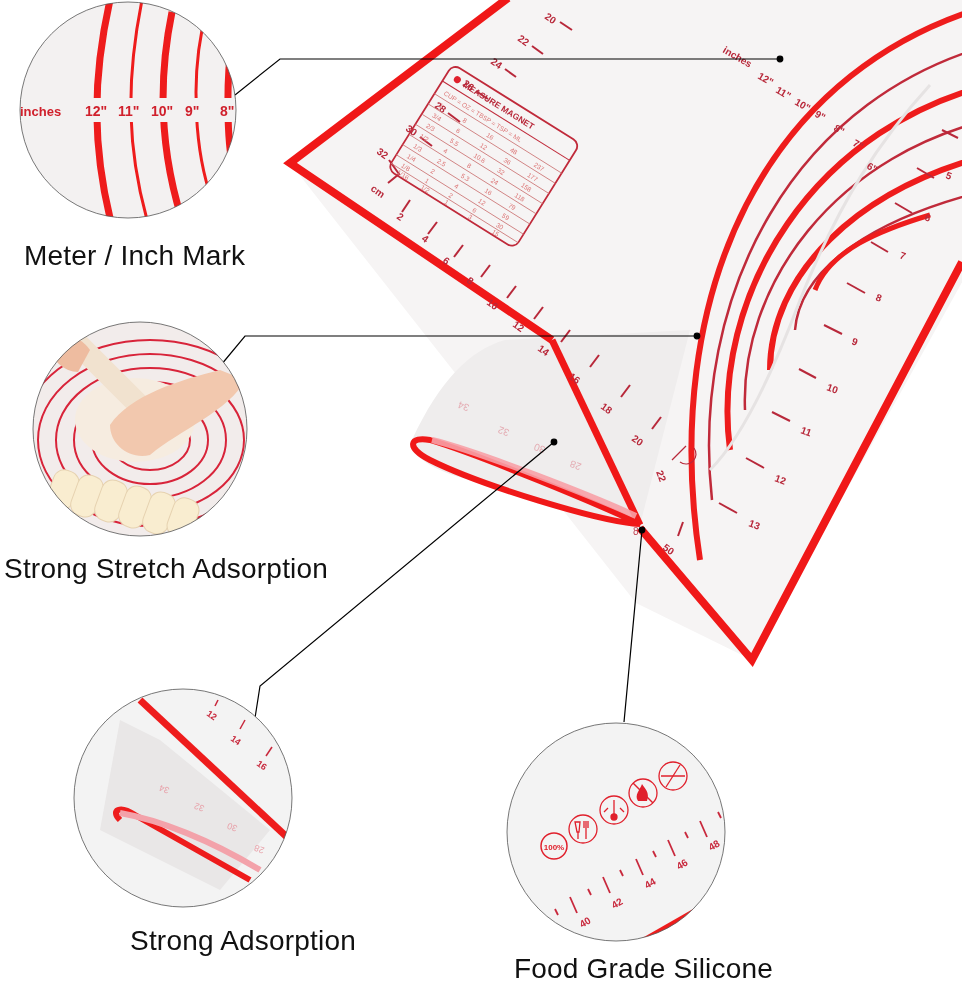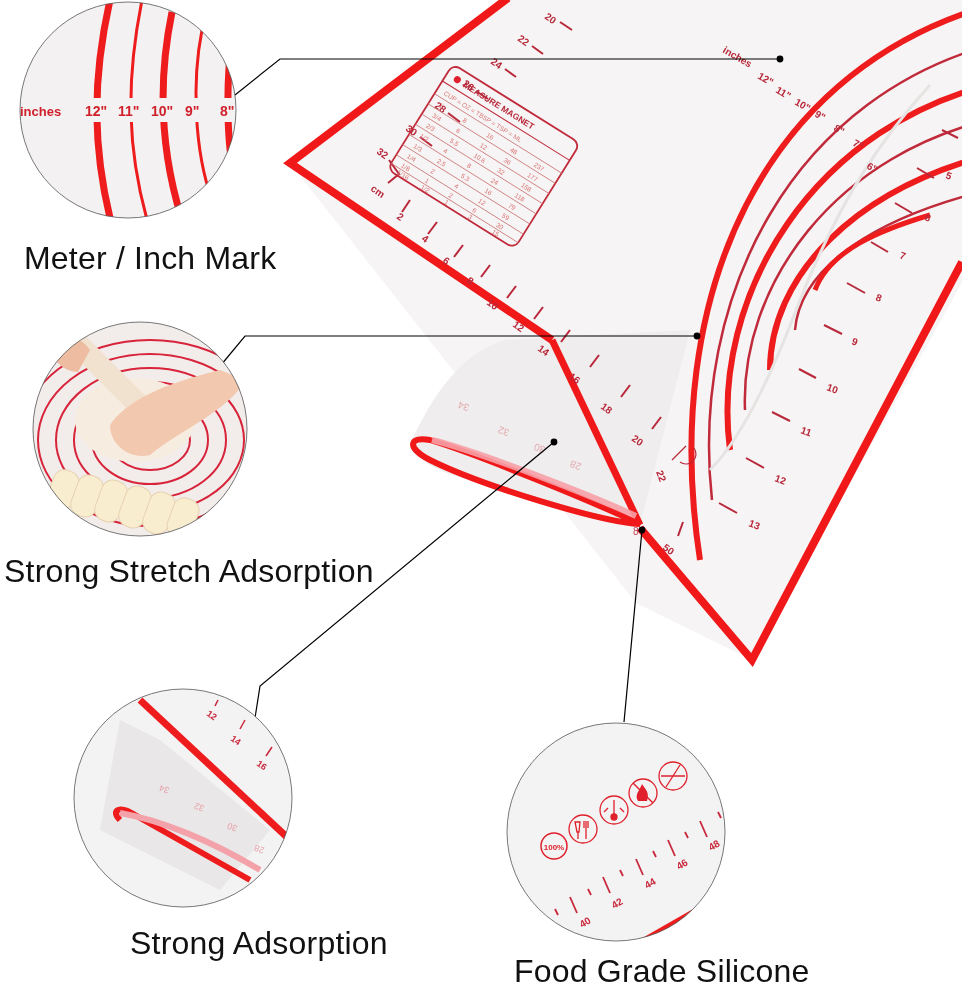--- a/index.html
+++ b/index.html
@@ -1,20 +1,20 @@
 <!DOCTYPE html>
 <html><head>
   <meta charset="utf-8">
   <style>
     html, body { margin: 0; padding: 0; background: #ffffff; }
     body { width: 962px; height: 986px; position: relative; overflow: hidden;
            font-family: "Liberation Sans", sans-serif; }
     .stage { position: absolute; left: 0; top: 0; width: 962px; height: 986px; }
     .caption { position: absolute; font-family: "Liberation Sans", sans-serif;
-               font-size: 32px; color: #111111; white-space: nowrap; letter-spacing: 0.2px; }
+               font-size: 28px; color: #111111; white-space: nowrap; letter-spacing: 0.2px; }
     svg text { font-family: "Liberation Sans", sans-serif; }
   </style>
 </head>
 <body>
 
 <div class="stage">
 <svg width="962" height="986" viewBox="0 0 962 986" xmlns="http://www.w3.org/2000/svg">
   <defs>
     <clipPath id="clipInch">
           <circle cx="128" cy="110" r="108"></circle>

